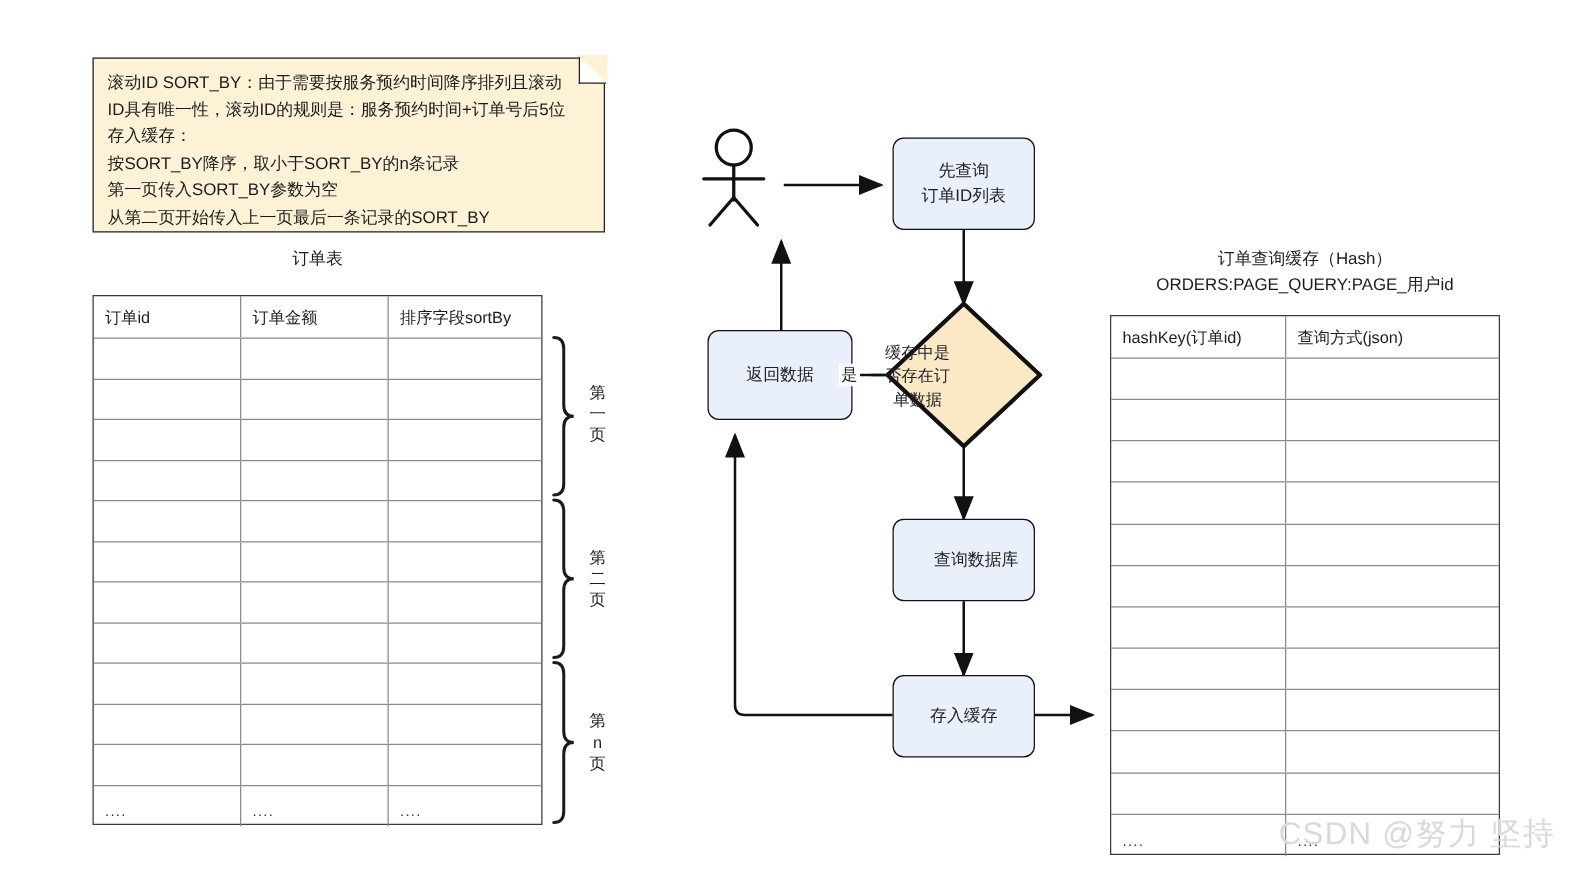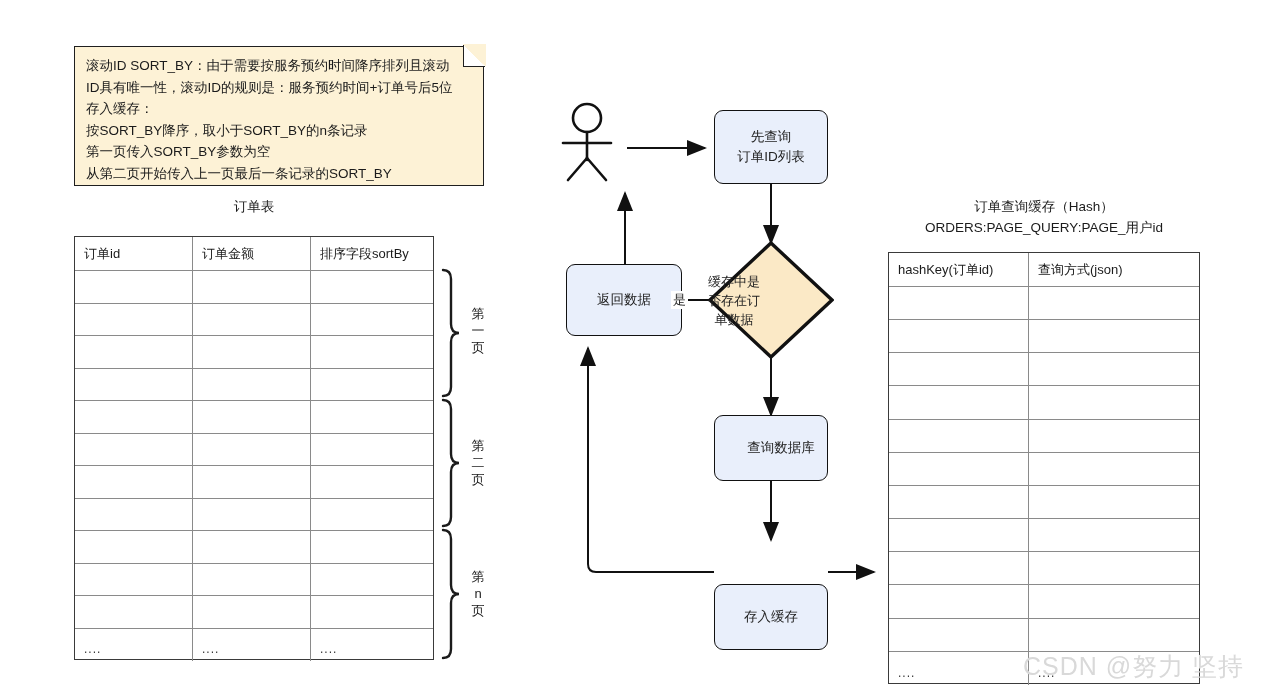--- a/index.html
+++ b/index.html
@@ -306,19 +306,19 @@
   </svg>
 
   <div class="node" style="left:530px;top:264px;width:116px;height:72px;background:#e9effb;margin-left:36px;">
     <span>返回数据</span>
   </div>
 
   <div class="node" style="left:714px;top:415px;width:114px;height:66px;background:#e9effb;padding-left:20px;">
     <span>查询数据库</span>
   </div>
 
-  <div class="node" style="left:714px;top:540px;width:114px;height:66px;background:#e9effb;margin-top:44px;">
+  <div class="node" style="left:714px;top:540px;width:114px;height:66px;background:#e9effb;">
     <span>存入缓存</span>
   </div>
 
   <div class="watermark">CSDN @努力 坚持</div>
 
 </div>
 
 </body></html>

